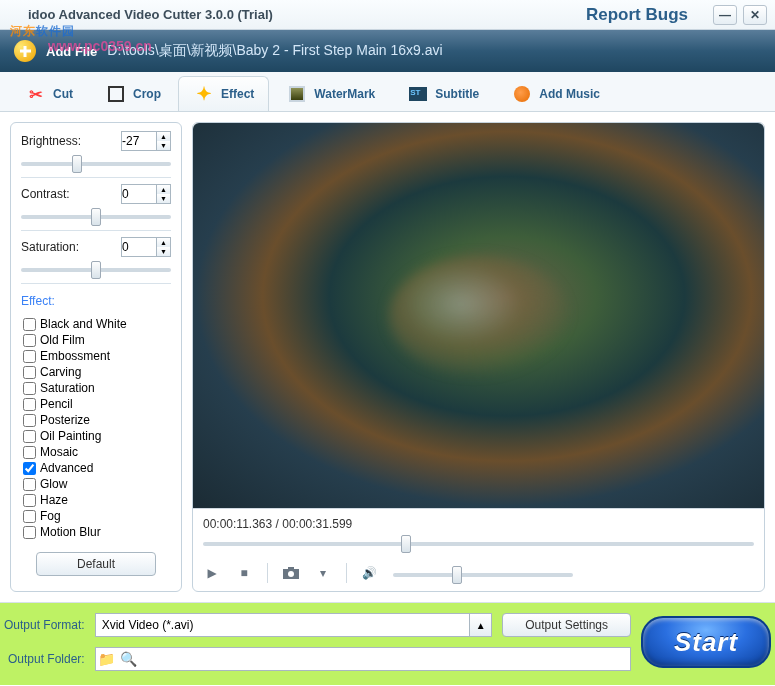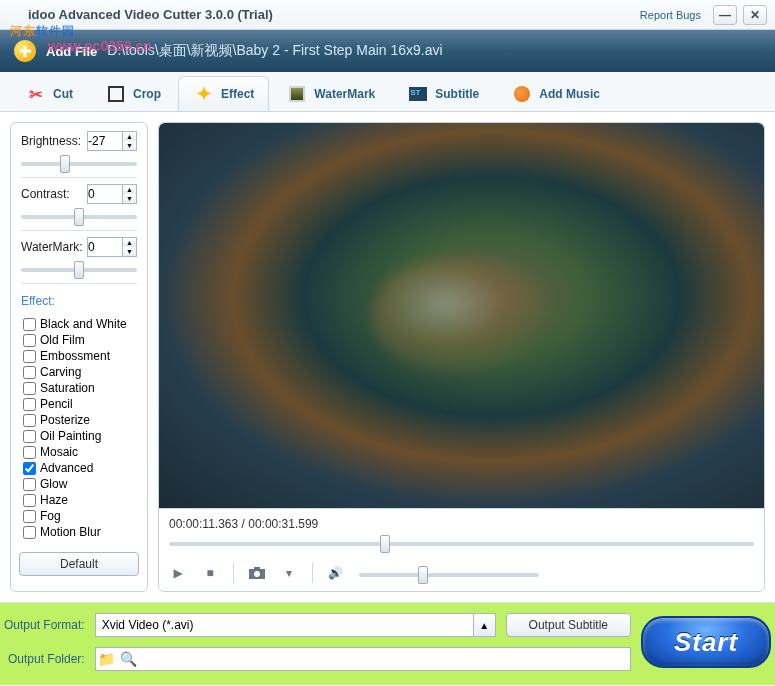--- a/index.html
+++ b/index.html
@@ -8,21 +8,21 @@
   
   .wm { position: absolute; top: 10px; left: 10px; z-index: 100; pointer-events: none; opacity: .75; }
   .wm-row { font-size: 28px; font-weight: 700; letter-spacing: 1px; }
   .wm-orange { color: #ff8a00; }
   .wm-blue { color: #1a6bd2; }
   .wm-sub { color: #ec4899; font-size: 14px; font-weight: 700; margin-top: -4px; margin-left: 38px; }
 
   
   .titlebar { height: 30px; background: linear-gradient(#fafdff,#eef4f8); border-bottom: 1px solid #c9d5df; display: flex; align-items: center; padding: 0 8px; gap: 6px; }
   .titlebar .title { flex: 1; color: #3c4d5a; font-weight: 700; font-size: 13px; padding-left: 20px; }
-  .titlebar .report { color: #2b5f8a; font-weight: 400; font-size: 11px; margin-right: 6px; cursor: pointer; }
+  .titlebar .report { color: #2b5f8a; font-weight: 700; font-size: 17px; margin-right: 19px; cursor: pointer; }
   .winbtn { width: 24px; height: 20px; border: 1px solid #b7c3ce; background: linear-gradient(#fff,#e6eef4); border-radius: 3px; display: flex; align-items: center; justify-content: center; color: #3c4d5a; font-weight: 700; cursor: pointer; }
 
   
   .filerow { height: 42px; background: linear-gradient(#5a7d9a,#2e5876 50%,#1f4660); display: flex; align-items: center; padding: 0 14px; gap: 10px; color: #dceeff; }
   .add-icon { width: 22px; height: 22px; background: radial-gradient(circle at 30% 30%, #ffe873, #f0a400); border-radius: 50%; position: relative; }
   .add-icon:before, .add-icon:after { content: ""; position: absolute; background: #fff; }
   .add-icon:before { left: 50%; top: 25%; width: 3px; height: 50%; transform: translateX(-50%); }
   .add-icon:after { top: 50%; left: 25%; height: 3px; width: 50%; transform: translateY(-50%); }
   .filerow .label { font-weight: 700; font-size: 13px; color: #fff; }
   .filerow .path { font-size: 14px; color: #d3e6f7; }
@@ -36,21 +36,21 @@
   .ico-crop { width: 16px; height: 16px; border: 2px solid #333; }
   .ico-effect { color: #ffb900; font-size: 18px; }
   .ico-wm { width: 16px; height: 16px; background: linear-gradient(#8e9256,#3a3f0e); border: 2px solid #c9d5df; }
   .ico-sub { width: 18px; height: 14px; background: #1f4660; position: relative; }
   .ico-sub:after { content: "ST"; position: absolute; left: 1px; top: 1px; color: #6ec6ff; font-size: 8px; font-weight: 700; }
   .ico-music { width: 16px; height: 16px; border-radius: 50%; background: radial-gradient(circle at 40% 40%, #ff9d4a, #e66b00); }
 
   
   .main { display: flex; gap: 10px; padding: 10px; height: 490px; }
   .panel { border: 1px solid #c4d2dd; border-radius: 6px; background: #fff; padding: 8px 10px; }
-  .left { width: 138px; display: flex; flex-direction: column; gap: 6px; }
+  .left { width: 172px; display: flex; flex-direction: column; gap: 6px; }
   .right { flex: 1; display: flex; flex-direction: column; }
 
   .slider-group { padding-bottom: 4px; border-bottom: 1px solid #d8e2ea; }
   .sg-head { display: flex; justify-content: space-between; align-items: center; margin-bottom: 4px; }
   .sg-head label { color: #222; }
   .spin { display: inline-flex; align-items: stretch; border: 1px solid #a9b7c2; height: 20px; }
   .spin input { width: 34px; border: none; font-size: 12px; outline: none; }
   .spin .arrows { width: 14px; display: flex; flex-direction: column; border-left: 1px solid #a9b7c2; }
   .spin .arrows span { flex: 1; display: flex; align-items: center; justify-content: center; font-size: 7px; background: linear-gradient(#fff,#e6eef4); cursor: pointer; }
   .hslider { width: 100%; height: 18px; }
@@ -172,21 +172,21 @@
               <span>▲</span>
               <span>▼</span>
             </span>
         </span>
       </div>
       <div class="hslider"><input type="range" min="-100" max="100" value="0" style=""></div>
     </div>
 
     <div class="slider-group">
       <div class="sg-head">
-        <label>WaterMark:</label>
+        <label>Saturation:</label>
         <span class="spin">
           <input value="0" style="">
           <span class="arrows">
               <span>▲</span>
               <span>▼</span>
             </span>
         </span>
       </div>
       <div class="hslider"><input type="range" min="-100" max="100" value="0" style=""></div>
     </div>
@@ -283,21 +283,21 @@
     </div>
   </div>
 </div>
 
 <div class="out">
   <span class="out-label">Output Format:</span>
   <span class="combo">
     <input value="Xvid Video (*.avi)" style="">
     <span class="dd">▲</span>
   </span>
-  <button class="out-btn">Output Subtitle</button>
+  <button class="out-btn">Output Settings</button>
   <button class="start-btn">Start</button>
 
   <span class="out-label">Output Folder:</span>
   <span class="textbox" style="grid-column:2 / span 2">
     <span class="ico">📁</span>
     <span class="ico">🔍</span>
   </span>
 </div>
 
 </body></html>

